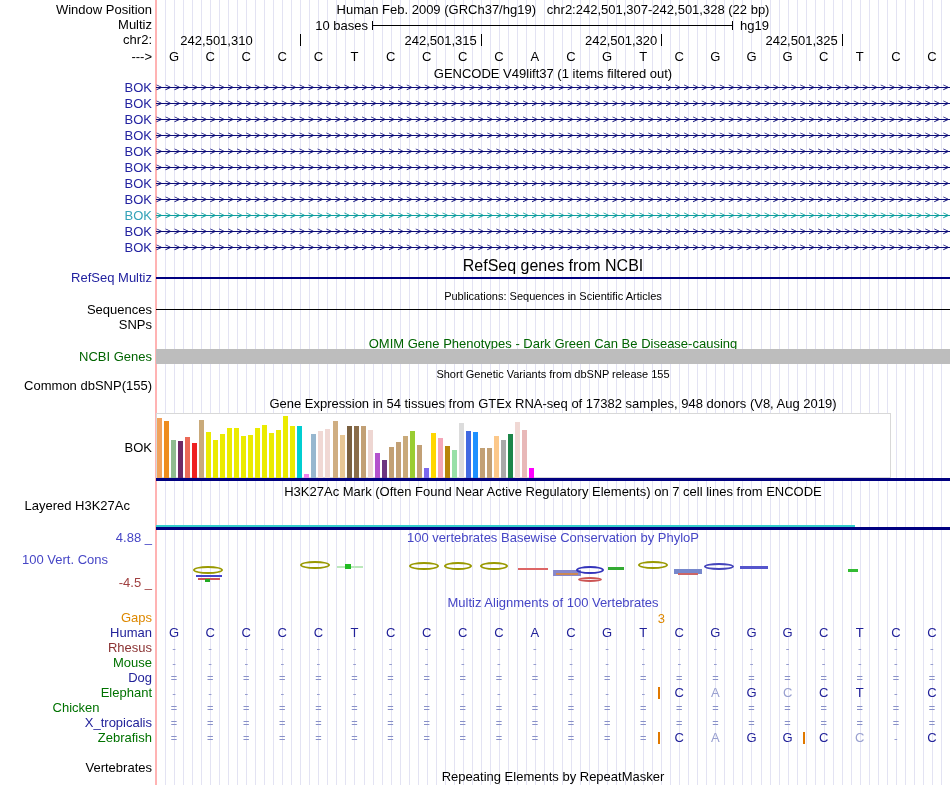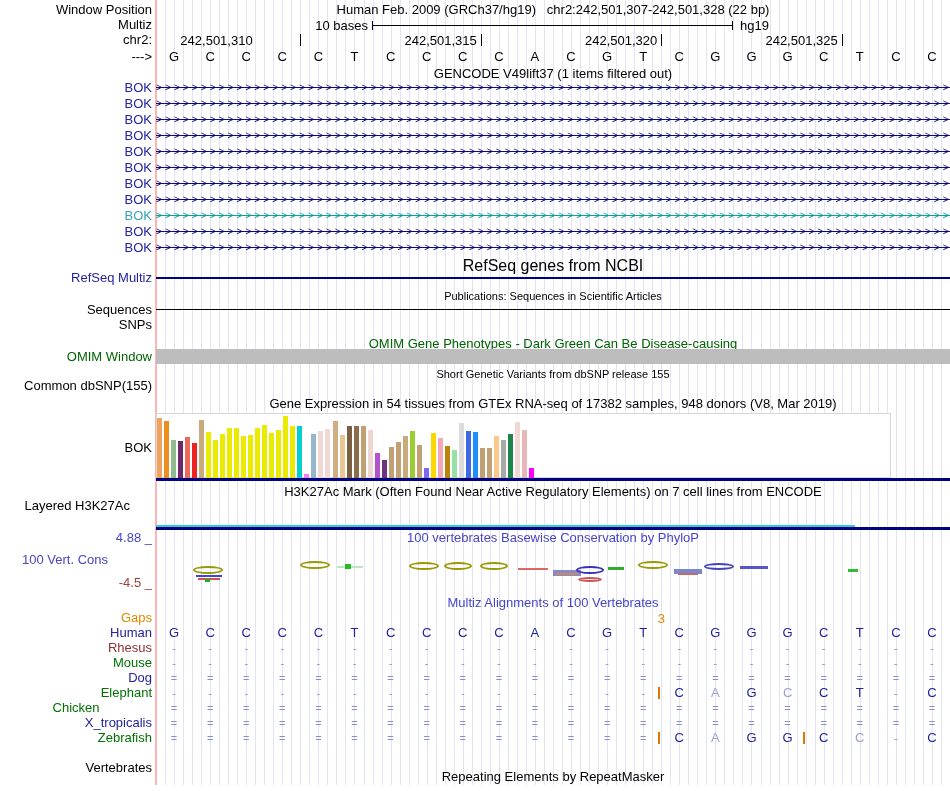--- a/index.html
+++ b/index.html
@@ -54,30 +54,30 @@
   <div class="hline" style="top:25px;left:372px;width:361px;height:1px;background:#000"></div>
   <div class="hline" style="top:21px;left:372px;width:1px;height:9px;background:#000"></div>
   <div class="hline" style="top:21px;left:732px;width:1px;height:9px;background:#000"></div>
   <div class="abs" style="top:18px;left:740px">hg19</div>
 
   <div class="ctitle" style="top:67px">GENCODE V49lift37 (1 items filtered out)</div>
   <div class="ctitle small12" style="top:259px">RefSeq genes from NCBI</div>
   <div class="ctitle small11" style="top:289px">Publications: Sequences in Scientific Articles</div>
   <div class="ctitle" style="top:337px;color:#006400">OMIM Gene Phenotypes - Dark Green Can Be Disease-causing</div>
   <div class="ctitle small11" style="top:367px">Short Genetic Variants from dbSNP release 155</div>
-  <div class="ctitle" style="top:397px">Gene Expression in 54 tissues from GTEx RNA-seq of 17382 samples, 948 donors (V8, Mar 2019)</div>
+  <div class="ctitle" style="top:397px">Gene Expression in 54 tissues from GTEx RNA-seq of 17382 samples, 948 donors (V8, Aug 2019)</div>
   <div class="ctitle" style="top:485px">H3K27Ac Mark (Often Found Near Active Regulatory Elements) on 7 cell lines from ENCODE</div>
   <div class="ctitle consblue" style="top:531px">100 vertebrates Basewise Conservation by PhyloP</div>
   <div class="ctitle consblue" style="top:596px">Multiz Alignments of 100 Vertebrates</div>
   <div class="ctitle" style="top:770px">Repeating Elements by RepeatMasker</div>
 
   <div class="lbl navy" style="top:271px">RefSeq Multiz</div>
   <div class="lbl" style="top:303px">Sequences</div>
   <div class="lbl" style="top:318px">SNPs</div>
-  <div class="lbl" style="top:350px;color:#006400">OMIM Window</div>
+  <div class="lbl" style="top:350px;color:#006400">NCBI Genes</div>
   <div class="lbl" style="top:379px">Common dbSNP(155)</div>
   <div class="lbl" style="top:441px">BOK</div>
   <div class="lbl" style="top:499px;padding-right:22px;width:130px">Layered H3K27Ac</div>
   <div class="lbl consblue" style="top:531px">4.88 _</div>
   <div class="lbl consblue" style="top:553px;padding-right:44px;width:108px">100 Vert. Cons</div>
   <div class="lbl" style="top:576px;color:#a04040">-4.5 _</div>
   <div class="lbl orange" style="top:611px">Gaps</div>
   <div class="lbl" style="top:761px">Vertebrates</div>
 
   <div class="hline" style="top:277px;left:156px;width:794px;height:2px;background:#000080"></div>

